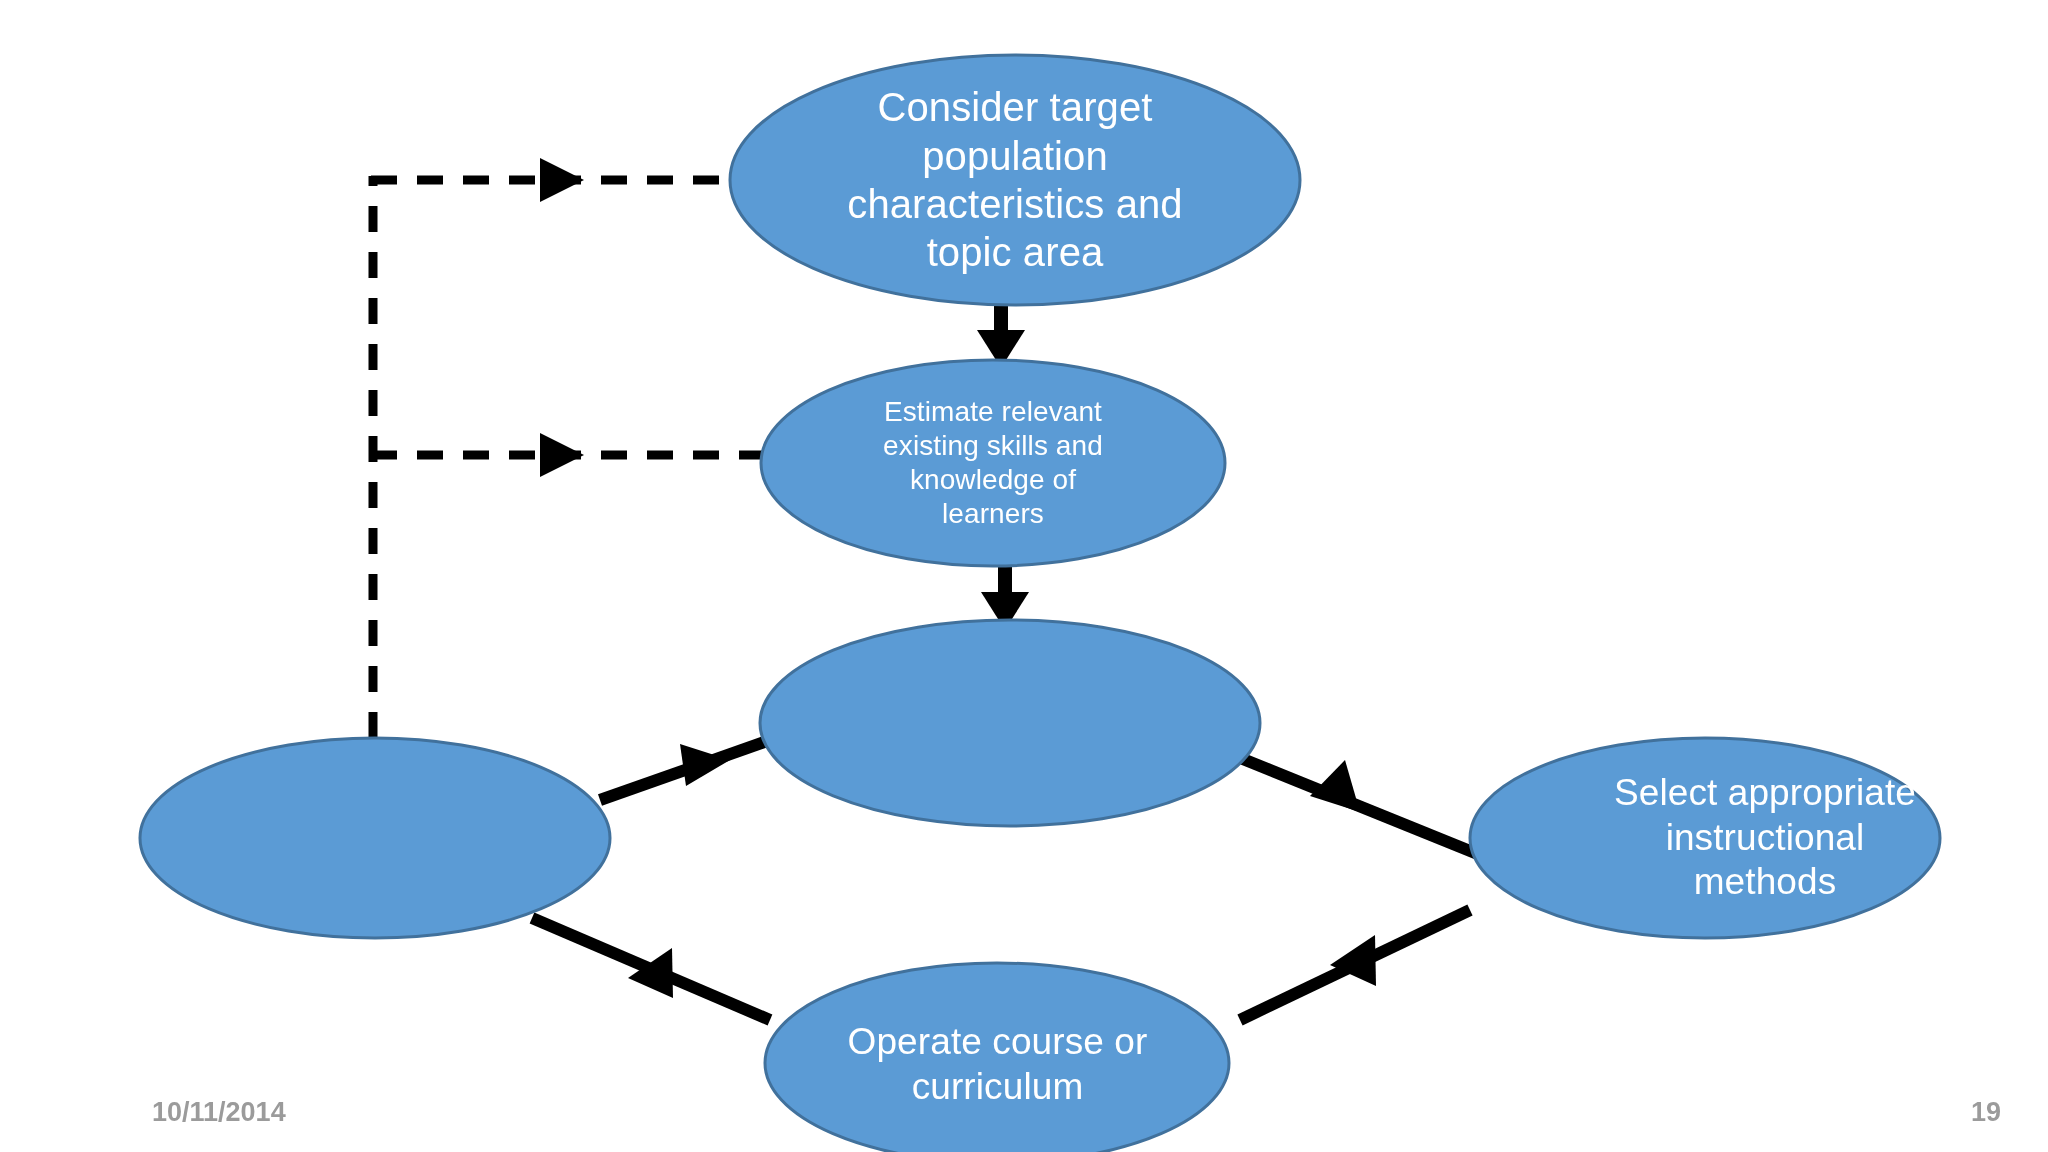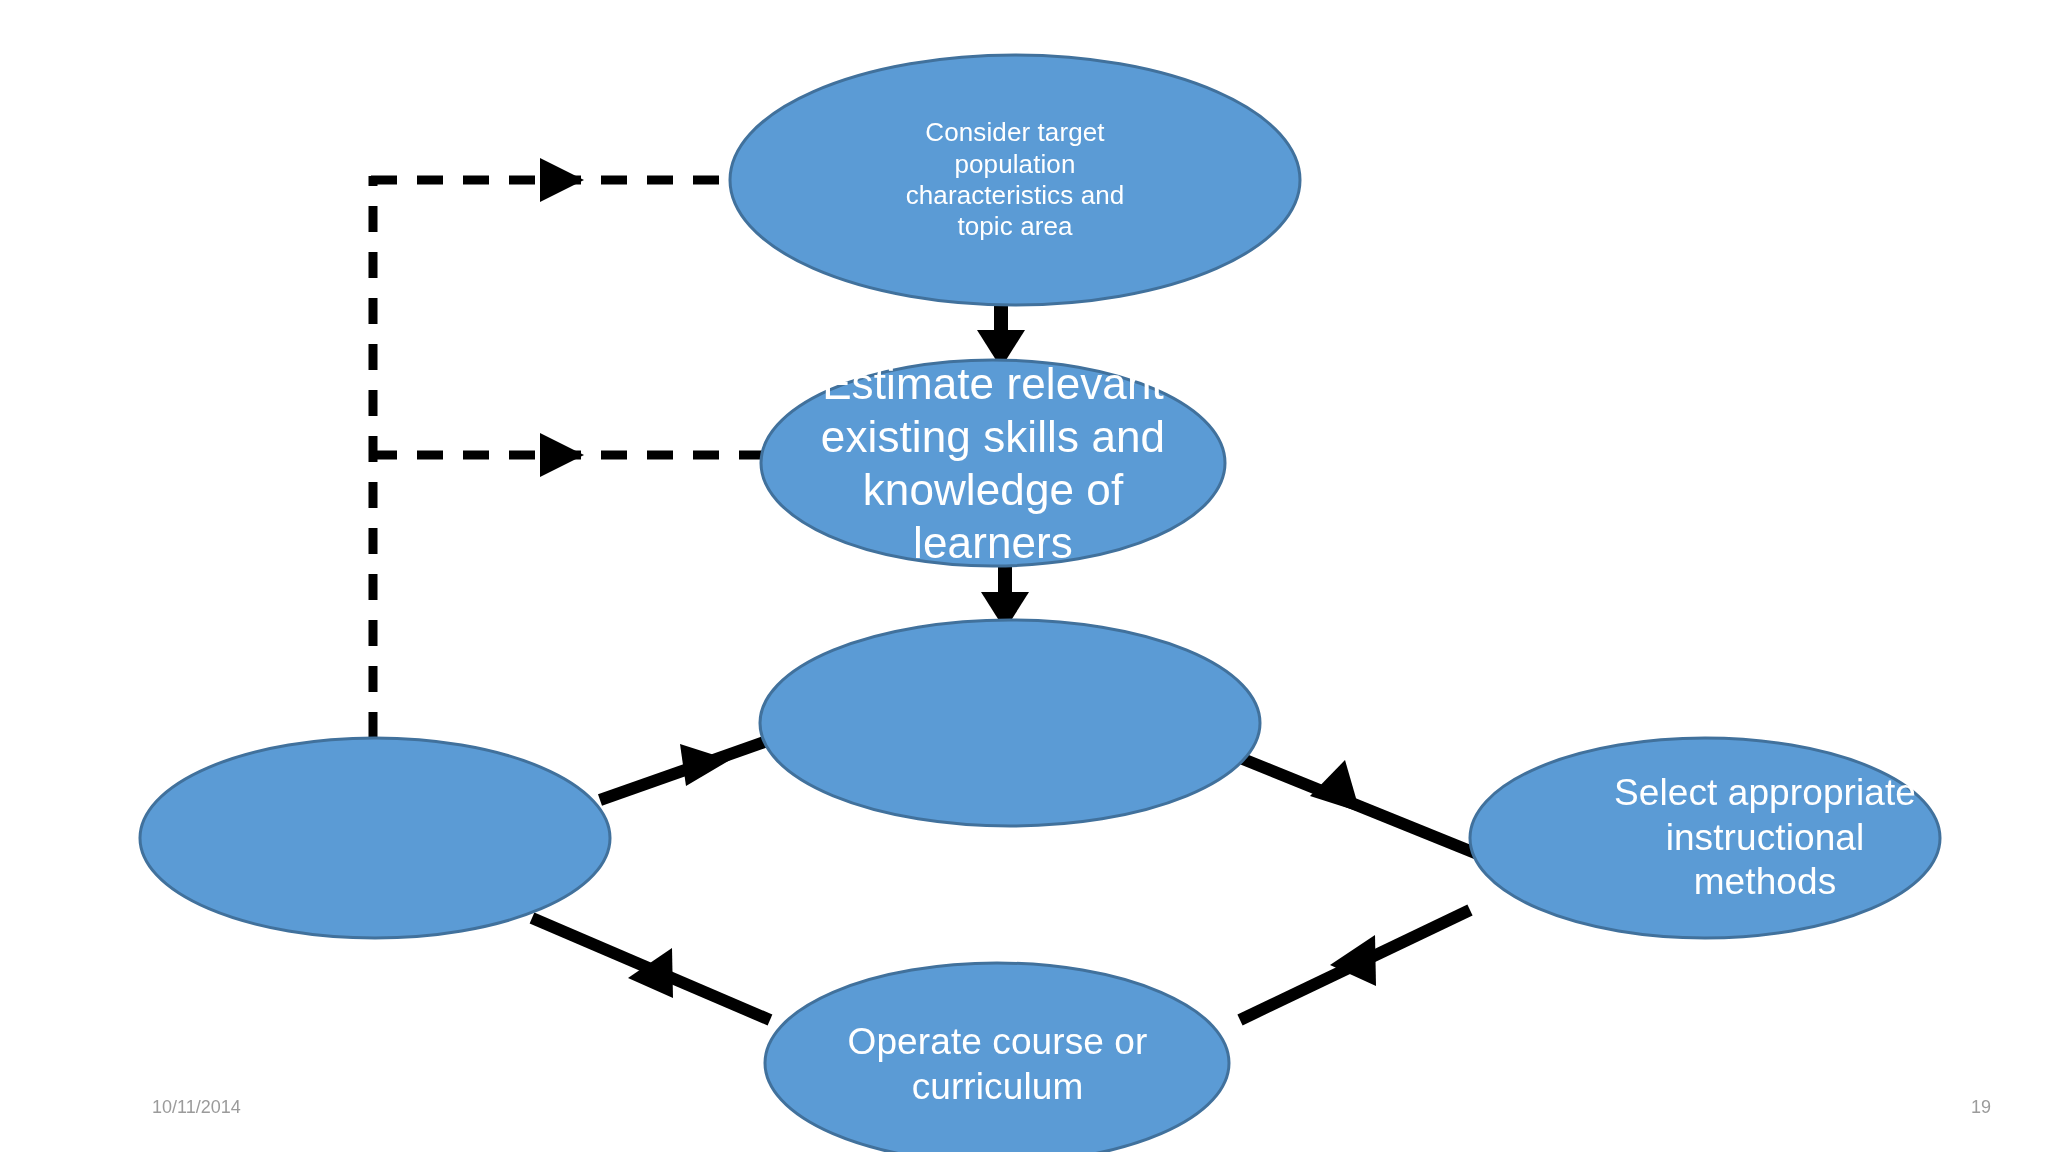--- a/index.html
+++ b/index.html
@@ -34,22 +34,22 @@
     display: flex;
     align-items: center;
     justify-content: center;
     pointer-events: none;
     white-space: pre-line;
   }
   .footer-text {
     position: absolute;
     color: #9b9b9b;
     font-family: "Liberation Sans", sans-serif;
-    font-size: 18px;
-    font-weight: 400;
+    font-size: 27px;
+    font-weight: 700;
   }
   #footer-date { left: 152px; top: 1097px; }
   #footer-page { left: 1971px; top: 1097px; }
 </style>
 </head>
 <body>
 
 <div id="slide">
 
   <svg id="diagram-svg" viewBox="0 0 2048 1152" xmlns="http://www.w3.org/2000/svg">
@@ -97,26 +97,26 @@
     </g>
 
     <ellipse cx="1015" cy="180" rx="285" ry="125" fill="#5B9BD5" stroke="#41719C" stroke-width="3"></ellipse>
     <ellipse cx="993" cy="463" rx="232" ry="103" fill="#5B9BD5" stroke="#41719C" stroke-width="3"></ellipse>
     <ellipse cx="1010" cy="723" rx="250" ry="103" fill="#5B9BD5" stroke="#41719C" stroke-width="3"></ellipse>
     <ellipse cx="1705" cy="838" rx="235" ry="100" fill="#5B9BD5" stroke="#41719C" stroke-width="3"></ellipse>
     <ellipse cx="997" cy="1063" rx="232" ry="100" fill="#5B9BD5" stroke="#41719C" stroke-width="3"></ellipse>
     <ellipse cx="375" cy="838" rx="235" ry="100" fill="#5B9BD5" stroke="#41719C" stroke-width="3"></ellipse>
   </svg>
 
-  <div class="node-label" id="label-consider" style="left:715px; top:55px; width:600px; height:250px; font-size:26px;">Consider target
+  <div class="node-label" id="label-consider" style="left:715px; top:55px; width:600px; height:250px; font-size:40px;">Consider target
 population
 characteristics and
 topic area</div>
 
-  <div class="node-label" id="label-estimate" style="left:743px; top:360px; width:500px; height:206px; font-size:44px;">Estimate relevant
+  <div class="node-label" id="label-estimate" style="left:743px; top:360px; width:500px; height:206px; font-size:28px;">Estimate relevant
 existing skills and
 knowledge of
 learners</div>
 
 
   <div class="node-label" id="label-select" style="left:1530px; top:738px; width:470px; height:200px; font-size:37px;">Select appropriate
 instructional
 methods</div>
 
   <div class="node-label" id="label-operate" style="left:765px; top:965px; width:465px; height:200px; font-size:37px;">Operate course or

